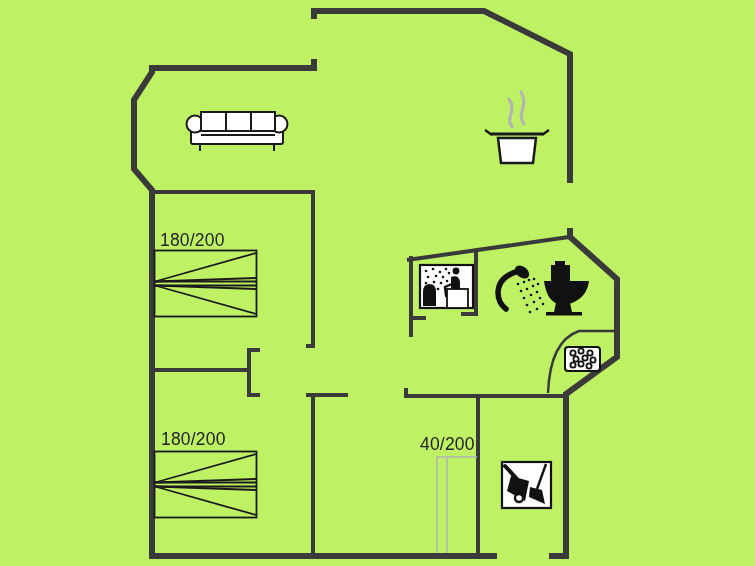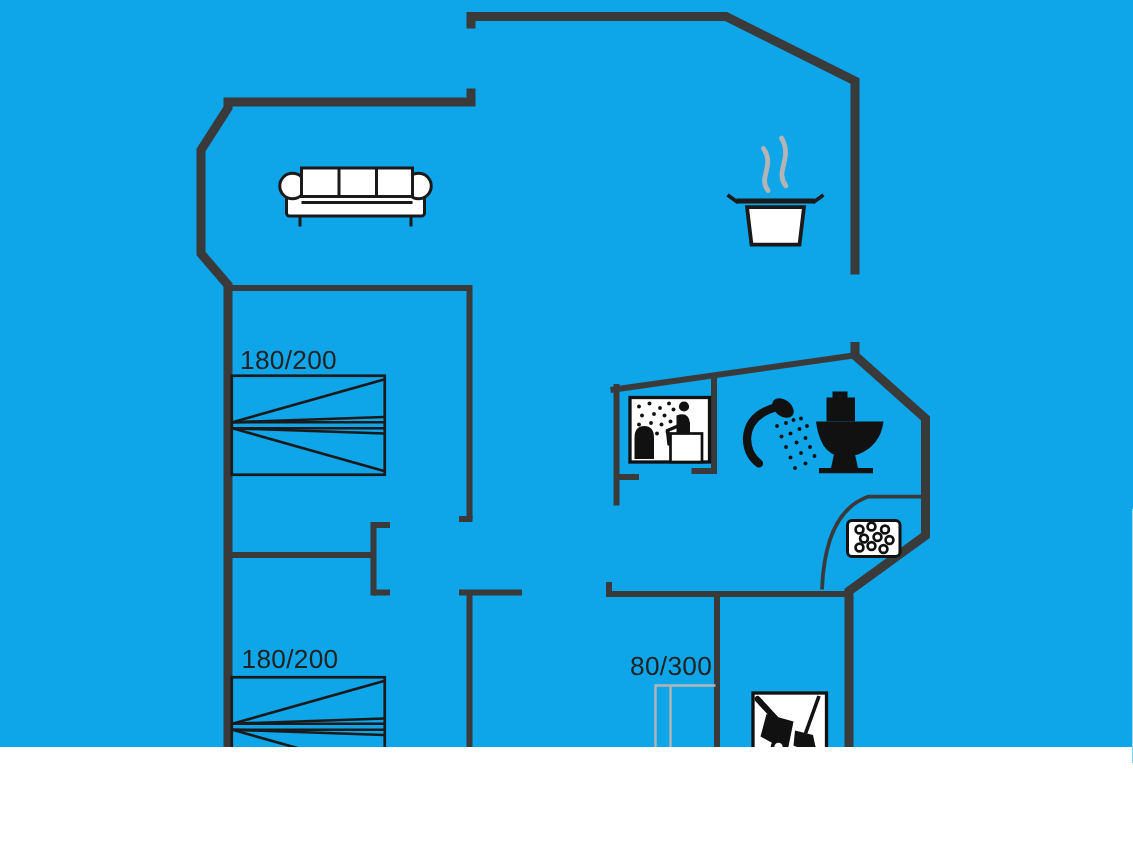--- a/index.html
+++ b/index.html
@@ -1,19 +1,19 @@
 <!DOCTYPE html>
 <html><head>
 <meta charset="utf-8">
 <style>
   html,body { margin:0; padding:0; background:#fff; }
   #stage {
     position:relative;
-    width:755px; height:498px;
-    background:#0ea5e9;
+    width:755px; height:566px;
+    background:#bef264;
     overflow:hidden;
     font-family:"Liberation Sans", sans-serif;
   }
   #plan-svg { position:absolute; left:0; top:0; }
   .plan-label {
     position:absolute;
     font-size:17.5px;
     letter-spacing:0.2px;
     color:#222;
     white-space:nowrap;
@@ -195,14 +195,14 @@
       <circle cx="519" cy="498" r="4" fill="#ffffff" stroke="#111" stroke-width="2.4"></circle>
       <path d="M546,464 L537,489" stroke="#111" stroke-width="2.4" fill="none"></path>
       <path d="M530,487 L542,490 L545,504 L529,497 Z" fill="#111"></path>
     </g>
   </svg>
 
   <div class="plan-label" id="label-bed1">180/200</div>
 
   <div class="plan-label" id="label-bed2">180/200</div>
 
-  <div class="plan-label" id="label-bed3">80/300</div>
+  <div class="plan-label" id="label-bed3">40/200</div>
 </div>
 
 </body></html>

